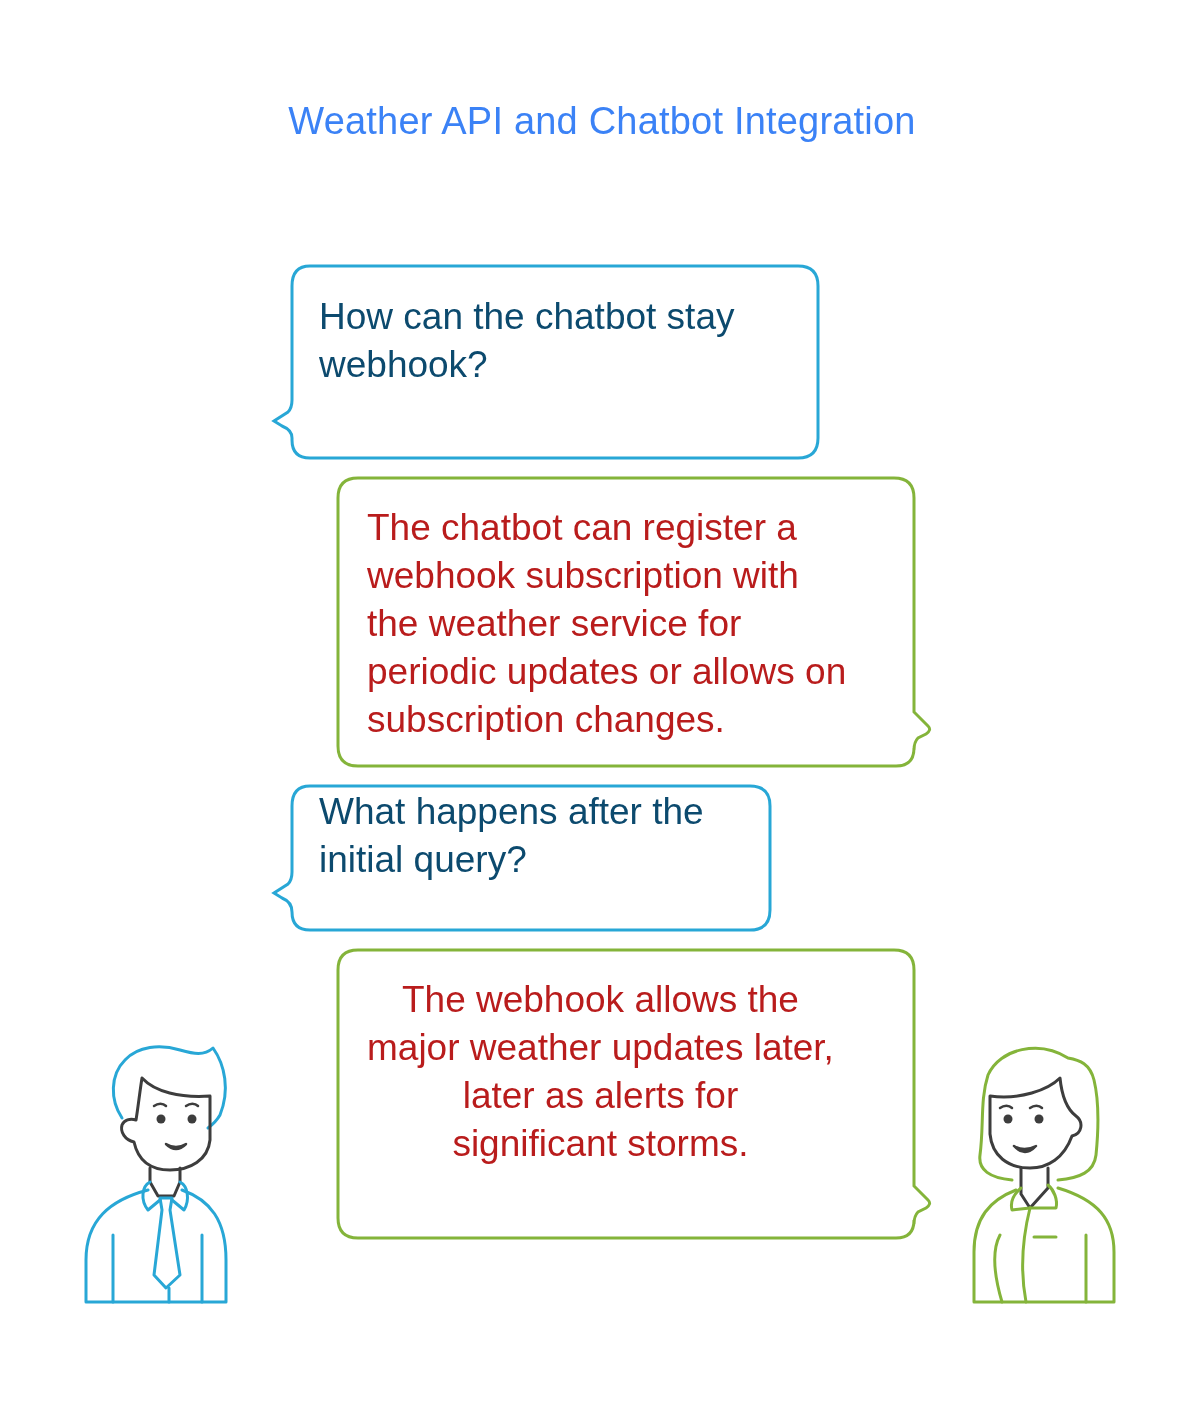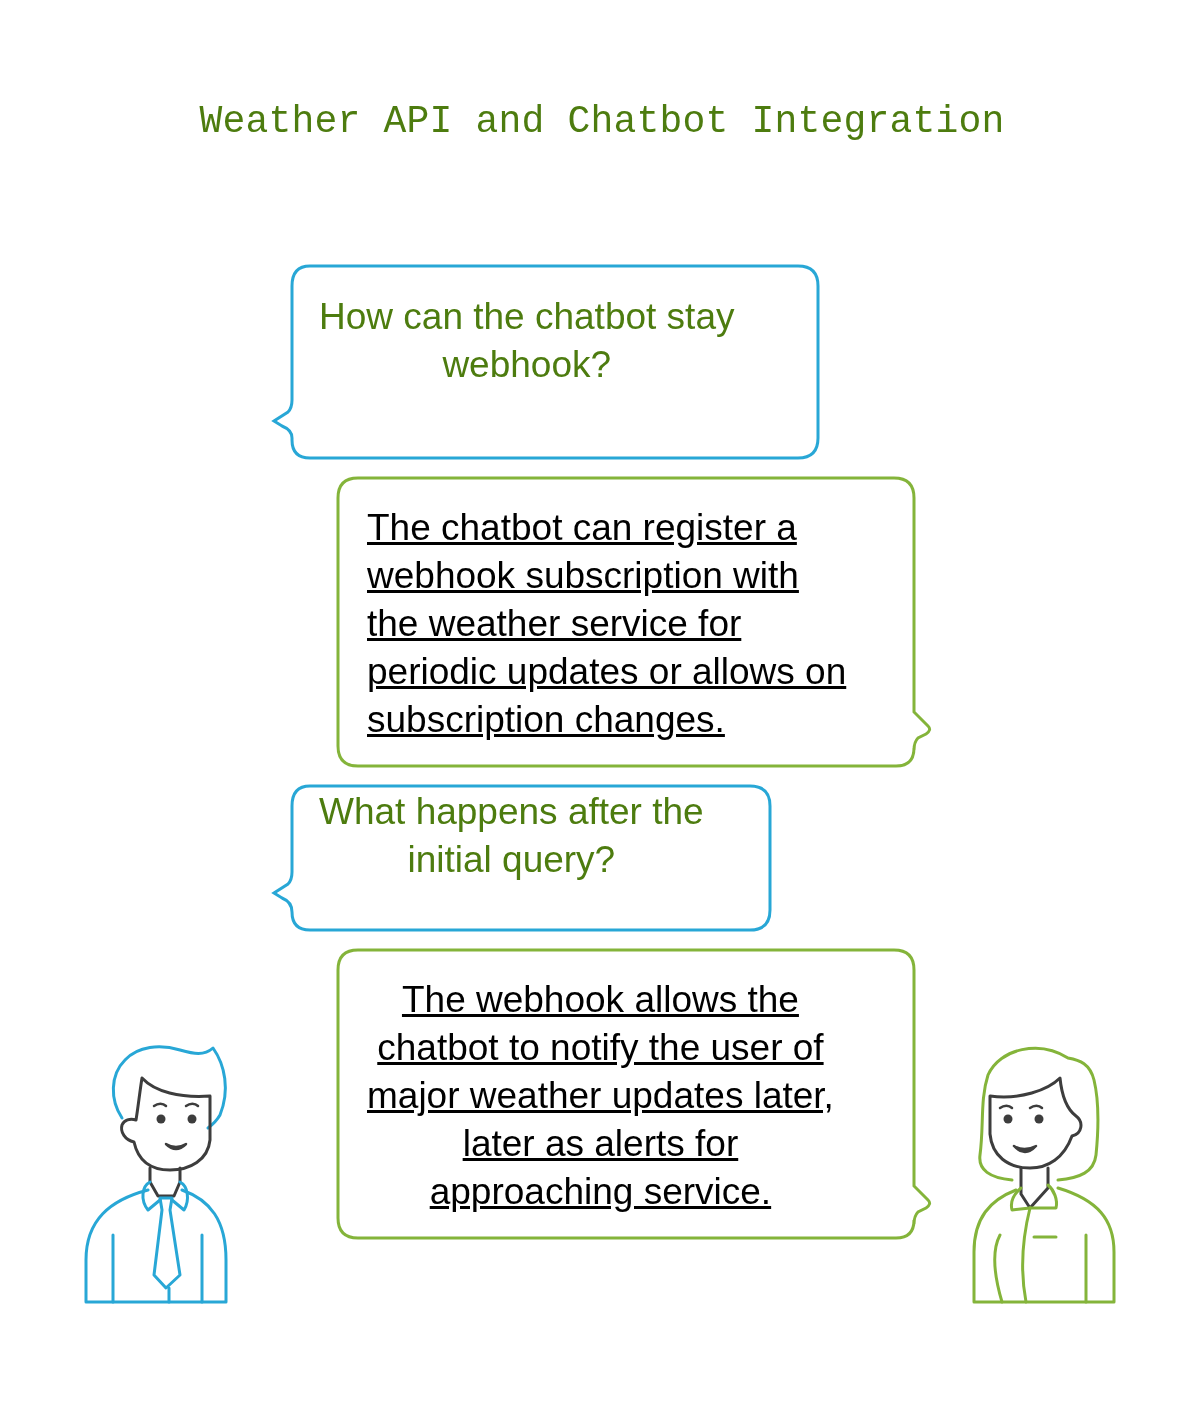--- a/index.html
+++ b/index.html
@@ -1,23 +1,23 @@
 <!DOCTYPE html>
 <html><head>
 <meta charset="utf-8">
 <style>
   html, body { margin: 0; padding: 0; background: #ffffff; }
   body { width: 1204px; height: 1408px; position: relative; overflow: hidden;
          font-family: "Liberation Sans", "DejaVu Sans", sans-serif; }
   .title { position: absolute; left: 0; width: 1204px; top: 100px; text-align: center;
-           font-size: 38px; color: #4d7c0f; letter-spacing: 0.2px; font-family: Liberation Mono, monospace; }
+           font-size: 38px; color: #3b82f6; letter-spacing: 0.2px; }
   .bubble-svg { position: absolute; left: 0; top: 0; width: 1204px; height: 1408px; }
   .btext { position: absolute; font-size: 37px; line-height: 48px; }
-  .blue { color: #4d7c0f; text-align: center; }
-  .green { color: #000000; text-decoration: underline; }
+  .blue { color: #0c4a6e; }
+  .green { color: #b91c1c; }
   .figure { position: absolute; }
 </style>
 </head>
 <body>
 
 <div class="title">Weather API and Chatbot Integration</div>
 
 <svg class="bubble-svg" viewBox="0 0 1204 1408">
 
   <path d="M310,266 H798 Q818,266 818,286 V438 Q818,458 798,458 H310 Q292,458 292,440 V438 Q292,430 282,426 L274,421 L288,412 Q292,408 292,400 V286 Q292,266 310,266 Z" fill="none" stroke="#28a7d6" stroke-width="3"></path>
@@ -42,24 +42,23 @@
   <div>subscription changes.</div>
 </div>
 
 <div class="btext blue" style="left:319px; top:788px;">
   <div>What happens after the</div>
   <div>initial query?</div>
 </div>
 
 <div class="btext green" style="left:367px; top:976px;text-align:center;">
   <div>The webhook allows the</div>
-  <div>chatbot to notify the user of</div>
   <div>major weather updates later,</div>
   <div>later as alerts for</div>
-  <div>approaching service.</div>
+  <div>significant storms.</div>
 </div>
 
 <svg class="figure" style="left:70px; top:1030px;" width="180" height="290" viewBox="0 0 180 290" fill="none" stroke-linecap="round" stroke-linejoin="round">
 
   <path d="M52,88 C40,70 40,45 55,30 C68,16 90,14 110,20 C124,24 134,26 143,18 C155,35 160,60 150,85 C146,92 142,95 138,98" stroke="#28a7d6" stroke-width="3"></path>
 
   <path d="M72,48 C85,62 110,68 140,66 L140,110 C138,130 120,140 100,140 C80,140 68,130 64,112 C55,110 50,102 52,95 C54,90 60,88 66,90 C68,78 70,60 72,48 Z" stroke="#3d3d3d" stroke-width="3"></path>
   <path d="M84,76 C88,73 93,73 96,76" stroke="#3d3d3d" stroke-width="2.5"></path>
   <path d="M116,76 C120,73 125,73 128,76" stroke="#3d3d3d" stroke-width="2.5"></path>
   <circle cx="91" cy="89" r="4.5" fill="#3d3d3d"></circle>

